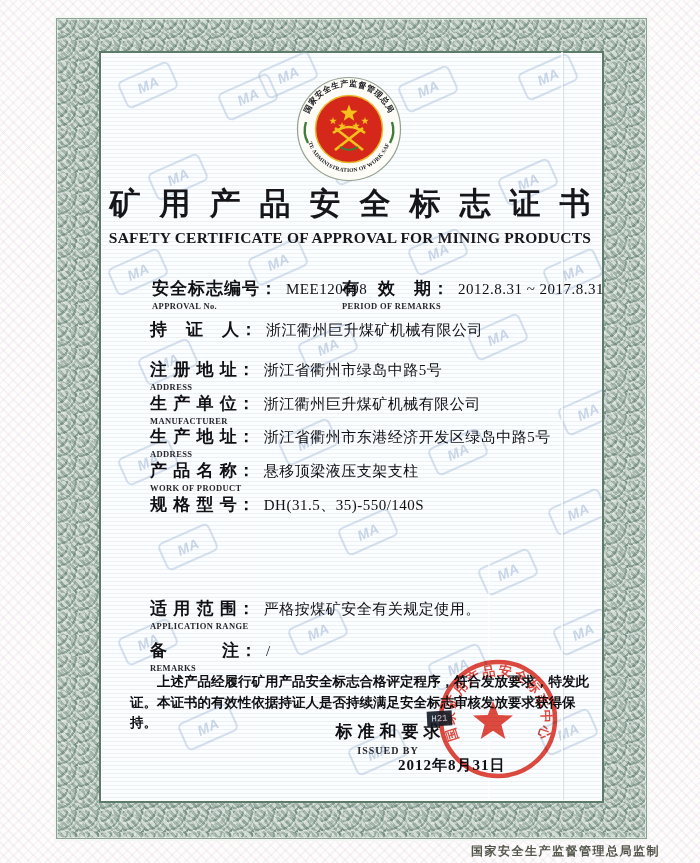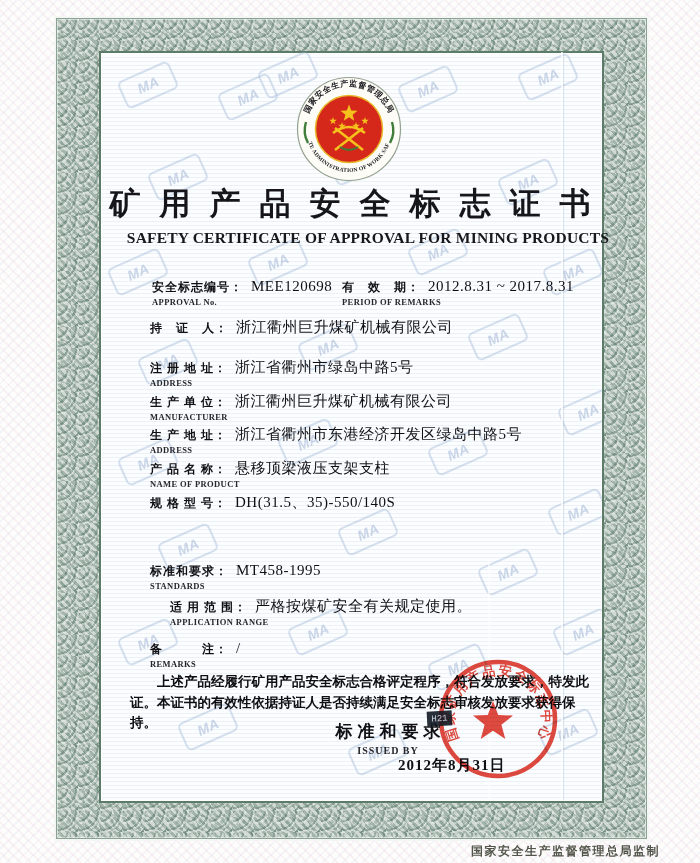--- a/index.html
+++ b/index.html
@@ -31,33 +31,33 @@
     justify-content:center;transform:rotate(-24deg);}
   .fold1{position:absolute;left:561px;top:52px;width:2px;height:748px;background:rgba(255,255,255,.75);
     box-shadow:1px 0 1px rgba(160,175,195,.35);z-index:2;}
   .fold2{position:absolute;left:488px;top:560px;width:2px;height:240px;background:rgba(255,255,255,.6);z-index:2;}
 
   .emblem{position:absolute;left:296px;top:76px;width:106px;height:106px;z-index:3;}
 
   .title{position:absolute;left:90px;top:183px;width:520px;text-align:center;z-index:3;
     font-size:31px;font-weight:bold;color:#15151a;letter-spacing:19px;text-indent:19px;}
   .subtitle{position:absolute;left:80px;top:229px;width:540px;text-align:center;z-index:3;
-    font-size:15.5px;font-weight:bold;color:#17171c;letter-spacing:0.2px;padding-left:18px;}
+    font-size:15.5px;font-weight:bold;color:#17171c;letter-spacing:0.2px;}
 
   .field{position:absolute;z-index:3;color:#101014;}
   .lblline{white-space:nowrap;}
-  .lbl{font-size:12px;font-weight:bold;letter-spacing:1px;}
+  .lbl{font-size:17px;font-weight:bold;letter-spacing:1px;}
   .val{font-size:15px;font-weight:500;margin-left:8px;letter-spacing:0.5px;}
   .sub{font-size:8.5px;letter-spacing:0.4px;color:#26262b;margin-top:1px;font-weight:bold;}
 
   .f-approval{left:152px;top:277px;}
   .f-validity{left:342px;top:277px;}
   .r0{left:150px;top:318px;text-align:center;} .r1{left:150px;top:358px;} .r2{left:150px;top:392px;}
   .r3{left:150px;top:425px;} .r4{left:150px;top:459px;} .r5{left:150px;top:493px;}
-  .r6{left:150px;top:561px;} .r7{left:150px;top:597px;margin-left:20px;} .r8{left:150px;top:639px;}
+  .r6{left:150px;top:561px;} .r7{left:150px;top:597px;} .r8{left:150px;top:639px;}
 
   .statement{position:absolute;left:130px;top:672px;width:462px;z-index:3;
     font-size:13.5px;font-weight:bold;line-height:20.5px;text-indent:2em;color:#0f0f12;}
   .issued{position:absolute;left:308px;top:720px;width:160px;text-align:center;z-index:3;}
   .issued .ilbl{font-size:17px;font-weight:bold;letter-spacing:5px;text-indent:5px;color:#101014;}
   .issued .isub{font-size:10px;font-weight:bold;letter-spacing:1px;color:#26262b;margin-top:2px;}
   .issuedate{position:absolute;left:398px;top:756px;z-index:3;font-size:15px;font-weight:600;
     letter-spacing:1px;color:#101014;}
 
   .stamp{position:absolute;left:433px;top:651px;width:130px;height:136px;z-index:5;
@@ -161,28 +161,24 @@
   <div class="field r2">
     <div class="lblline"><span class="lbl">生 产 单 位：</span><span class="val">浙江衢州巨升煤矿机械有限公司</span></div>
     <div class="sub">MANUFACTURER</div>
   </div>
   <div class="field r3">
     <div class="lblline"><span class="lbl">生 产 地 址：</span><span class="val">浙江省衢州市东港经济开发区绿岛中路5号</span></div>
     <div class="sub">ADDRESS</div>
   </div>
   <div class="field r4">
     <div class="lblline"><span class="lbl">产 品 名 称：</span><span class="val">悬移顶梁液压支架支柱</span></div>
-    <div class="sub">NAME OF PRODUCT</div>
+    <div class="sub">WORK OF PRODUCT</div>
   </div>
   <div class="field r5">
     <div class="lblline"><span class="lbl">规 格 型 号：</span><span class="val">DH(31.5、35)-550/140S</span></div>
-  </div>
-  <div class="field r6">
-    <div class="lblline"><span class="lbl">标准和要求：</span><span class="val">MT458-1995</span></div>
-    <div class="sub">STANDARDS</div>
   </div>
   <div class="field r7">
     <div class="lblline"><span class="lbl">适 用 范 围：</span><span class="val">严格按煤矿安全有关规定使用。</span></div>
     <div class="sub">APPLICATION RANGE</div>
   </div>
   <div class="field r8">
     <div class="lblline"><span class="lbl">备　　　注：</span><span class="val">/</span></div>
     <div class="sub">REMARKS</div>
   </div>
 

